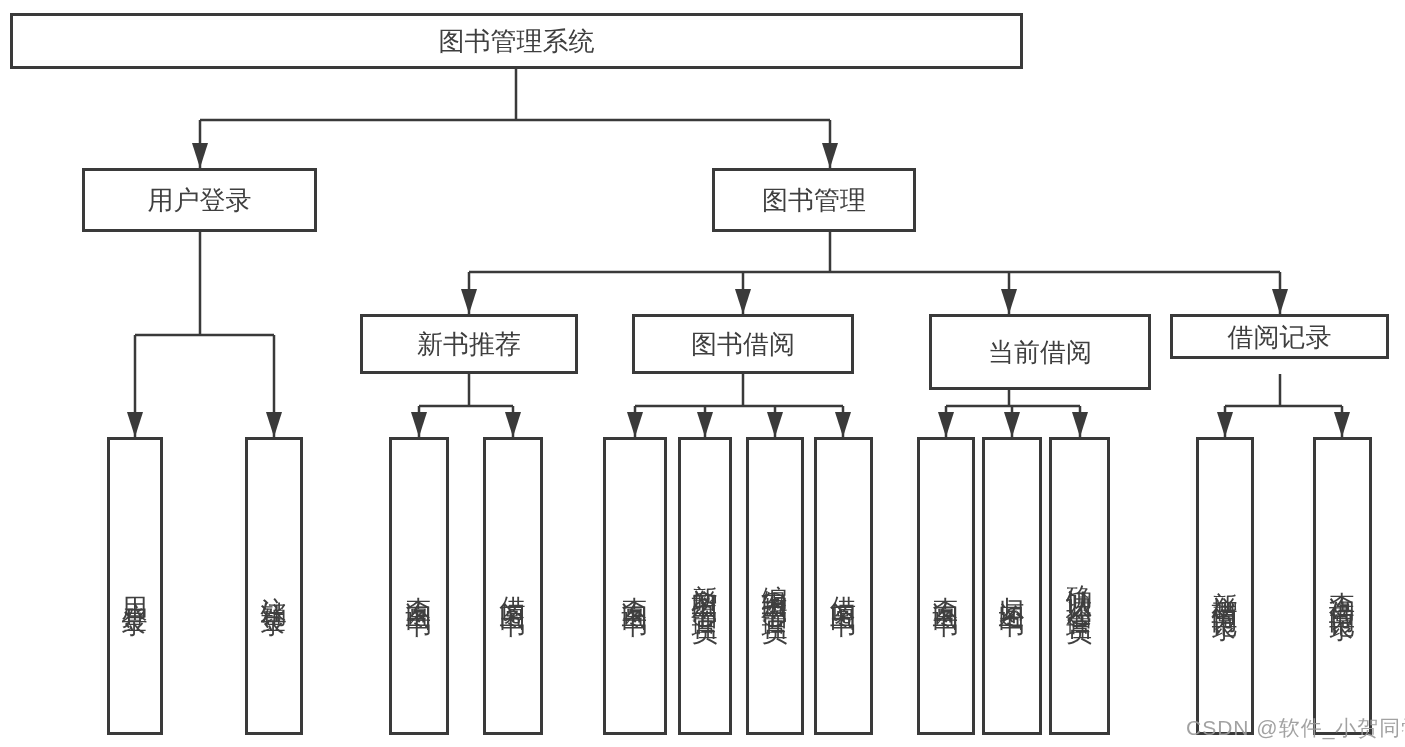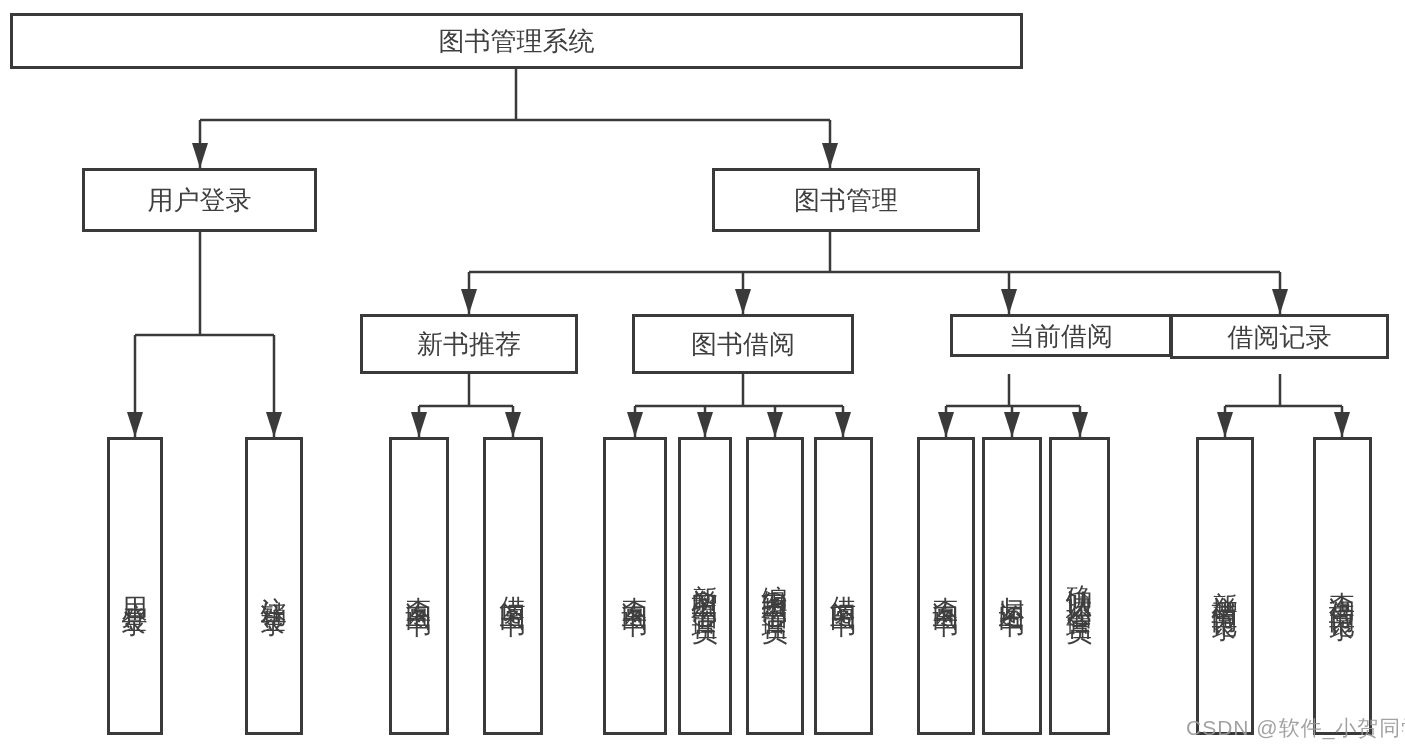--- a/index.html
+++ b/index.html
@@ -69,31 +69,31 @@
     </g>
   </svg>
 
   <div class="box" style="left:10px;top:13px;width:1013px;height:56px">
     <span class="label">图书管理系统</span>
   </div>
 
   <div class="box" style="left:82px;top:168px;width:235px;height:64px">
     <span class="label">用户登录</span>
   </div>
-  <div class="box" style="left:712px;top:168px;width:268px;height:64px">
+  <div class="box" style="left:712px;top:168px;width:204px;height:64px">
     <span class="label">图书管理</span>
   </div>
 
   <div class="box" style="left:360px;top:314px;width:218px;height:60px">
     <span class="label">新书推荐</span>
   </div>
   <div class="box" style="left:632px;top:314px;width:222px;height:60px">
     <span class="label">图书借阅</span>
   </div>
-  <div class="box" style="left:950px;top:314px;width:222px;height:43px">
+  <div class="box" style="left:929px;top:314px;width:222px;height:76px">
     <span class="label">当前借阅</span>
   </div>
   <div class="box" style="left:1170px;top:314px;width:219px;height:45px">
     <span class="label">借阅记录</span>
   </div>
 
   <div class="box" style="left:107px;top:437px;width:56px;height:298px">
     <span class="v">用户登录</span>
   </div>
   <div class="box" style="left:245px;top:437px;width:58px;height:298px">

